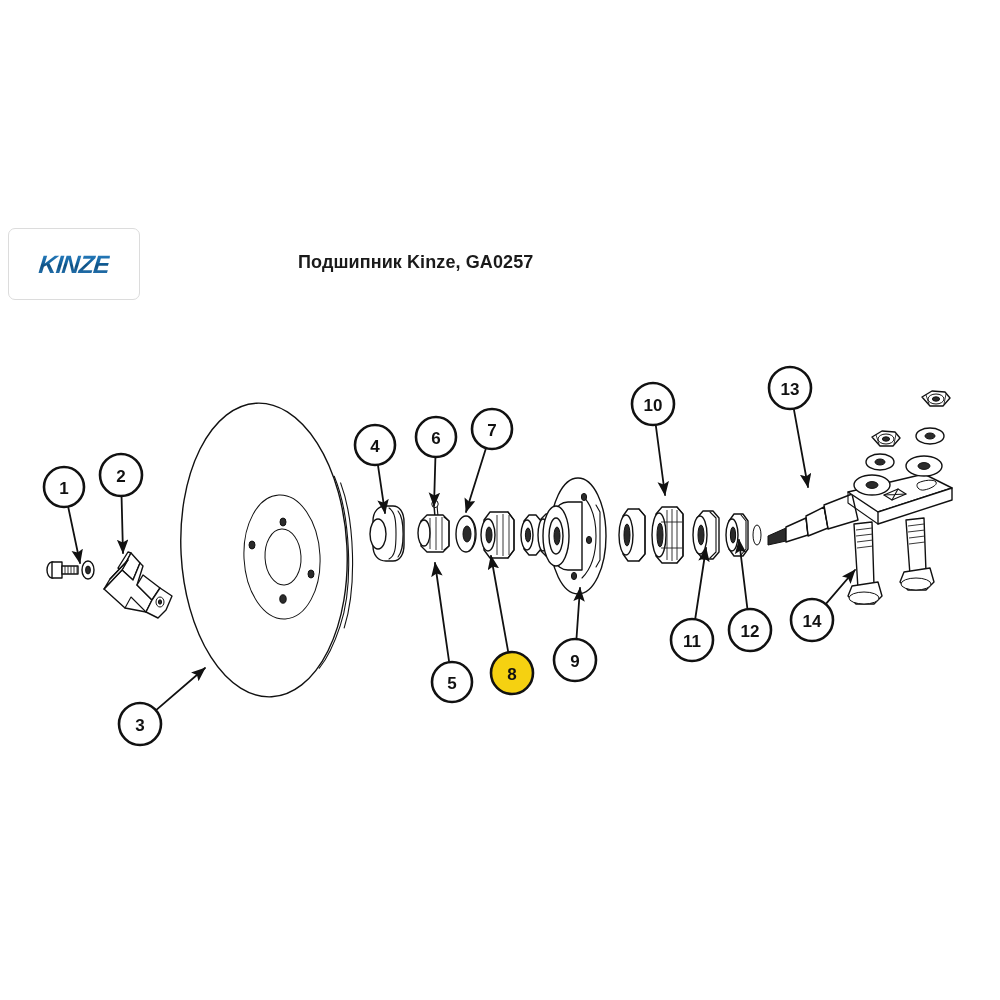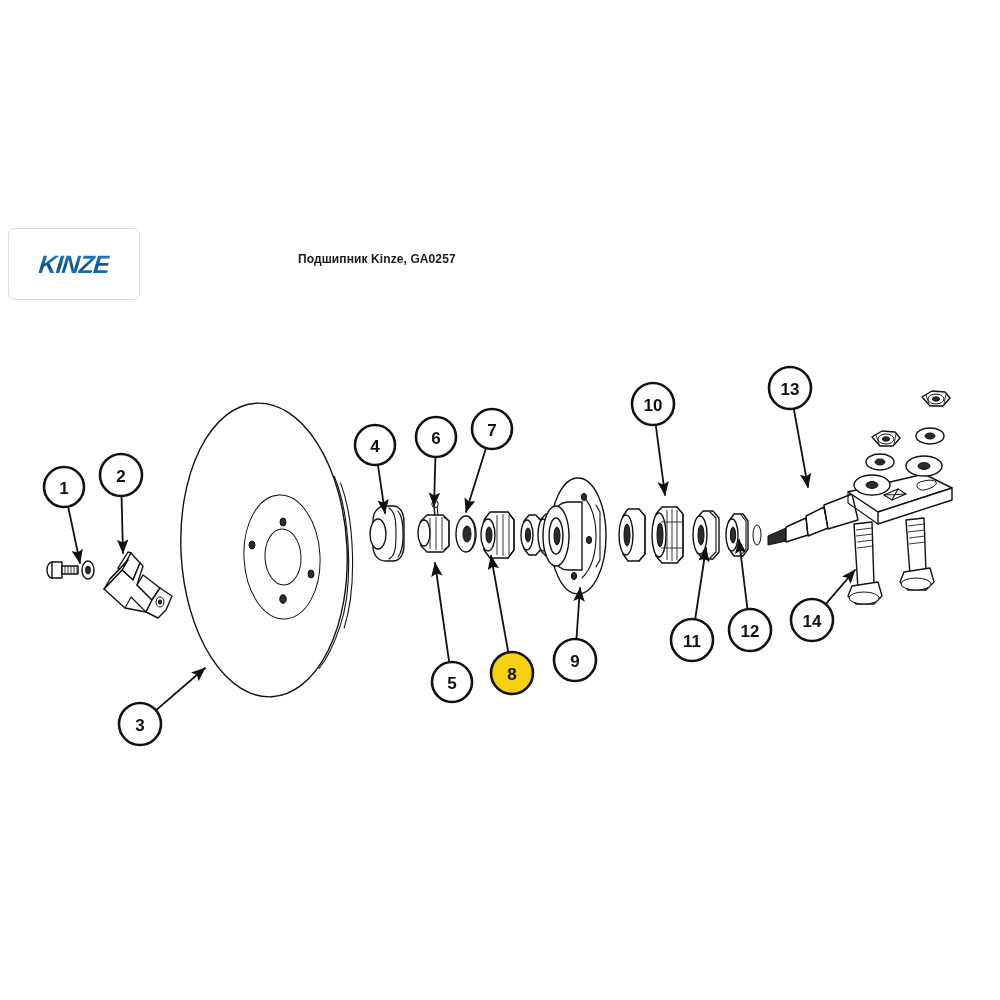--- a/index.html
+++ b/index.html
@@ -24,21 +24,21 @@
     color:#1464a0;
     background:linear-gradient(180deg,#2d82c4 0%,#1464a0 42%,#0d4f82 55%,#2d7fbe 100%);
     -webkit-background-clip:text;background-clip:text;
     -webkit-text-fill-color:transparent;color:transparent;
     transform:skewX(-6deg);
     line-height:1;
   }
 
   #page-title{
     position:absolute;left:298px;top:252px;
-    font-size:12px;font-weight:bold;color:#1a1a1a;
+    font-size:18px;font-weight:bold;color:#1a1a1a;
     white-space:nowrap;letter-spacing:0.1px;
   }
 
   
   #drawing{position:absolute;left:0;top:330px;width:1000px;height:450px;}
   svg{display:block;}
   .ln{fill:none;stroke:#111;stroke-width:1.5;stroke-linecap:round;stroke-linejoin:round;}
   .ln-thin{fill:none;stroke:#111;stroke-width:1.1;stroke-linecap:round;stroke-linejoin:round;}
   .ln-hair{fill:none;stroke:#222;stroke-width:0.9;}
   .fil-w{fill:#ffffff;stroke:#111;stroke-width:1.4;stroke-linejoin:round;}

